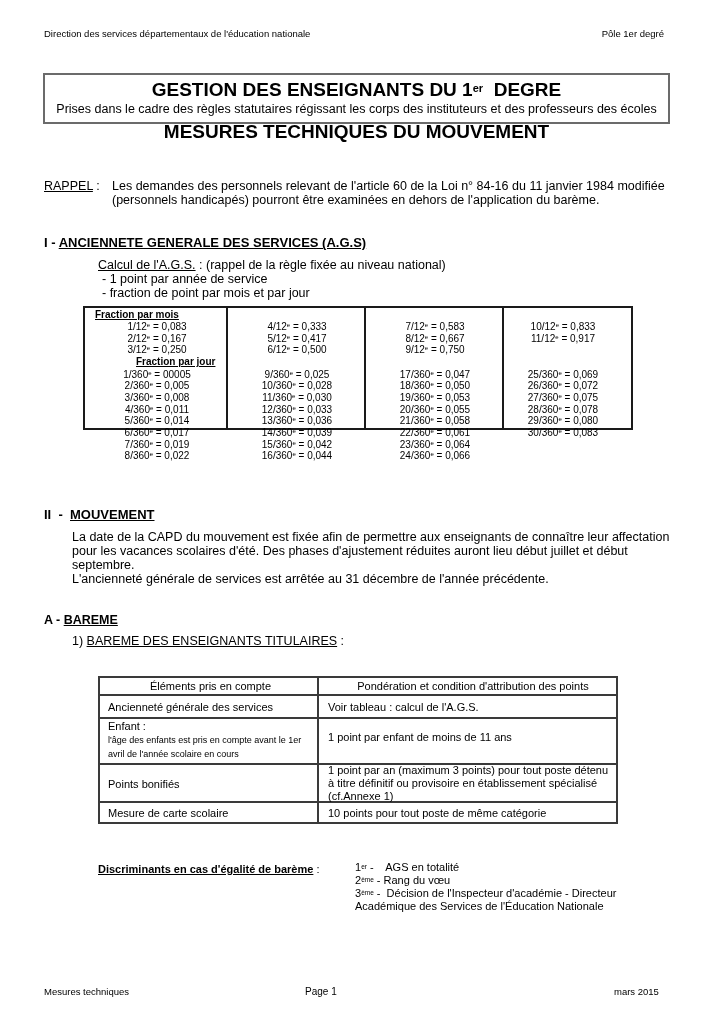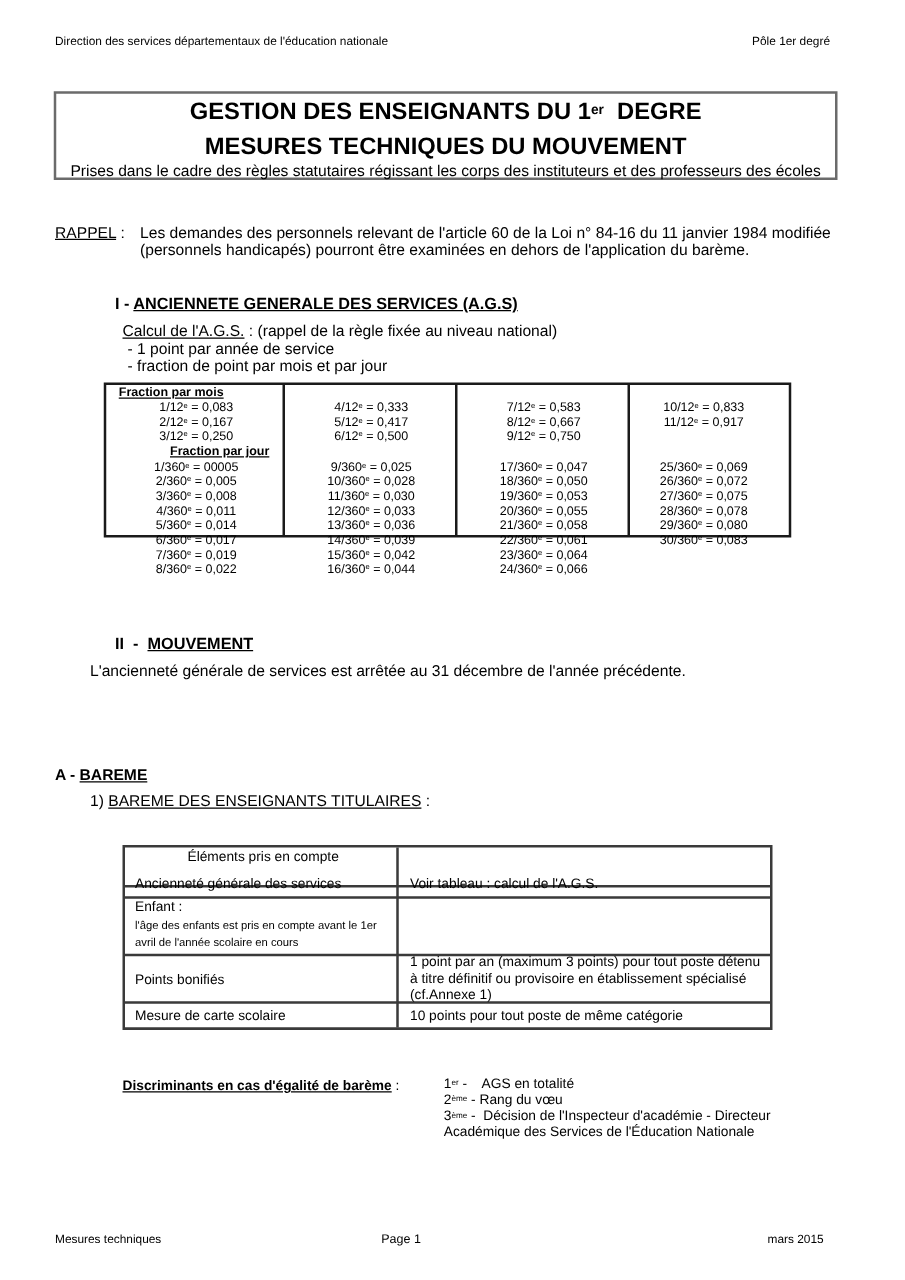--- a/index.html
+++ b/index.html
@@ -10,34 +10,34 @@
   .abs { position: absolute; }
   .body-text { font-size: 12.5px; line-height: 14px; }
   u, .u { text-decoration: underline; }
 
   
   #hdr-left { left: 44px; top: 28px; font-size: 9.5px; }
   #hdr-right { right: 60px; top: 28px; font-size: 9.5px; }
 
   
   #title-box {
-    left: 43px; top: 73px; width: 627px; height: 71px;
+    left: 43px; top: 73px; width: 627px; height: 51px;
     border: 2px solid #6b6b6b; box-sizing: border-box; text-align: center;
   }
   #title-1 { font-weight: bold; font-size: 19px; margin-top: 3px; line-height: 24px; }
   #title-1 sup { font-size: 11px; vertical-align: top; position: relative; top: -2px; }
   #title-2 { font-weight: bold; font-size: 19px; line-height: 24px; margin-top: 4px; }
   #title-3 { font-size: 12.5px; line-height: 14px; }
 
   
   #rappel-label { left: 44px; top: 179px; }
   #rappel-text { left: 112px; top: 179px; width: 590px; }
 
   
-  .sect { font-weight: bold; font-size: 13px; margin-left: 48px; }
+  .sect { font-weight: bold; font-size: 13px; }
   #sect1 { left: 44px; top: 235px; }
   #calc { left: 98px; top: 258px; }
   #pt1 { left: 102px; top: 272px; }
   #pt2 { left: 102px; top: 286px; }
 
   
   #frac-table {
     left: 83px; top: 306px; width: 550px; height: 124px;
     border: 2px solid #1a1a1a; box-sizing: border-box;
     border-collapse: collapse;
@@ -83,22 +83,22 @@
 </head>
 <body>
 
 <div id="hdr-left" class="abs">Direction des services départementaux de l'éducation nationale</div>
 <div id="hdr-right" class="abs">Pôle 1er degré</div>
 
 <div id="title-box" class="abs">
   <div id="title-1">
     <span>GESTION DES ENSEIGNANTS DU 1</span><sup>er</sup><span style="white-space:pre">  DEGRE</span>
   </div>
+  <div id="title-3">Prises dans le cadre des règles statutaires régissant les corps des instituteurs et des professeurs des écoles</div>
   <div id="title-2">MESURES TECHNIQUES DU MOUVEMENT</div>
-  <div id="title-3">Prises dans le cadre des règles statutaires régissant les corps des instituteurs et des professeurs des écoles</div>
 </div>
 
 <div id="rappel-label" class="abs body-text"><span class="u">RAPPEL</span><span> :</span></div>
 <div id="rappel-text" class="abs body-text">Les demandes des personnels relevant de l'article 60 de la Loi n° 84-16 du 11 janvier 1984 modifiée (personnels handicapés) pourront être examinées en dehors de l'application du barème.</div>
 
 <div id="sect1" class="abs sect"><span style="white-space:pre">I - </span><span class="u">ANCIENNETE GENERALE DES SERVICES (A.G.S)</span></div>
 <div id="calc" class="abs body-text"><span class="u">Calcul de l'A.G.S.</span><span> : (rappel de la règle fixée au niveau national)</span></div>
 <div id="pt1" class="abs body-text">- 1 point par année de service</div>
 <div id="pt2" class="abs body-text">- fraction de point par mois et par jour</div>
 
@@ -148,40 +148,43 @@
       <div class="frac-cell" style="left: 418px; width: 120px; top: 72.2px;"><span>26/360</span><sup>e</sup><span> = 0,072</span></div>
       <div class="frac-cell" style="left: 418px; width: 120px; top: 83.9px;"><span>27/360</span><sup>e</sup><span> = 0,075</span></div>
       <div class="frac-cell" style="left: 418px; width: 120px; top: 95.6px;"><span>28/360</span><sup>e</sup><span> = 0,078</span></div>
       <div class="frac-cell" style="left: 418px; width: 120px; top: 107.3px;"><span>29/360</span><sup>e</sup><span> = 0,080</span></div>
       <div class="frac-cell" style="left: 418px; width: 120px; top: 119px;"><span>30/360</span><sup>e</sup><span> = 0,083</span></div>
     </div>
 </div>
 
 <div id="sect2" class="abs sect"><span style="white-space:pre">II  -  </span><span class="u">MOUVEMENT</span></div>
 <div id="mouv-text" class="abs body-text">
+  <div>La date de la CAPD du mouvement est fixée afin de permettre aux enseignants de connaître leur affectation pour les vacances scolaires d'été. Des phases d'ajustement réduites auront lieu début juillet et début septembre.</div>
   <div>L'ancienneté générale de services est arrêtée au 31 décembre de l'année précédente.</div>
 </div>
 
 <div id="sectA" class="abs"><span style="white-space:pre">A - </span><span class="u">BAREME</span></div>
 <div id="bareme1" class="abs body-text"><span style="white-space:pre">1) </span><span class="u">BAREME DES ENSEIGNANTS TITULAIRES</span><span> :</span></div>
 
 <div id="bar-table" class="abs">
-  <div class="bar-row" style="top:0;height:32px;">
+  <div class="bar-row" style="top:0;height:18px;">
     <div class="bar-c1 center" style="top:1px;">Éléments pris en compte</div>
+    <div class="bar-c2 center" style="top:2px;">Pondération et condition d'attribution des points</div>
   </div>
   <div class="bar-row" style="top:18px;height:23px;">
     <div class="bar-c1" style="top:4px;">Ancienneté générale des services</div>
     <div class="bar-c2" style="top:5px;">Voir tableau : calcul de l'A.G.S.</div>
   </div>
   <div class="bar-row" style="top:41px;height:46px;">
     <div class="bar-c1" style="top:0px;">
       <div>Enfant :</div>
       <div class="tiny" style="line-height:14px;">l'âge des enfants est pris en compte avant le 1er avril de l'année scolaire en cours</div>
     </div>
     <div class="bar-c2" style="top:12px;">
+      <div>1 point par enfant de moins de 11 ans</div>
     </div>
   </div>
   <div class="bar-row" style="top:87px;height:38px;">
     <div class="bar-c1" style="top:12px;">Points bonifiés</div>
     <div class="bar-c2" style="top:-1px;">
       <div>1 point par an (maximum 3 points) pour tout poste détenu</div>
       <div>à titre définitif ou provisoire en établissement spécialisé</div>
       <div>(cf.Annexe 1)</div>
     </div>
   </div>

